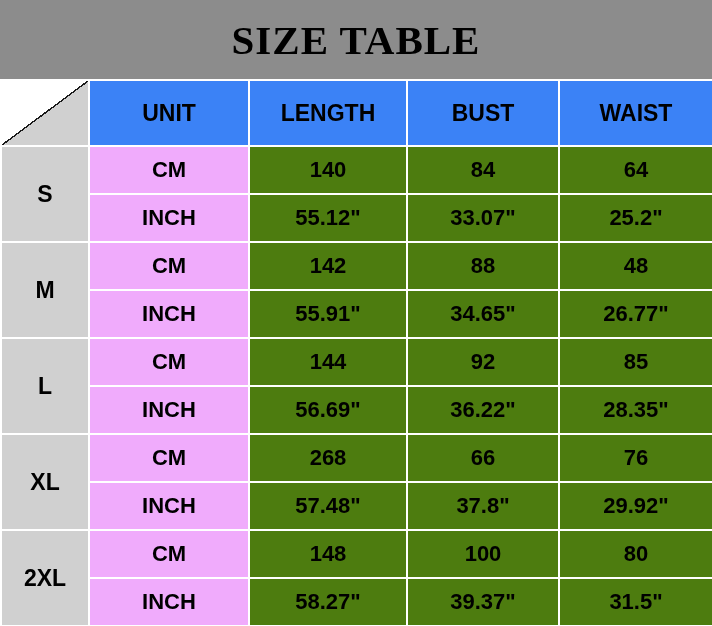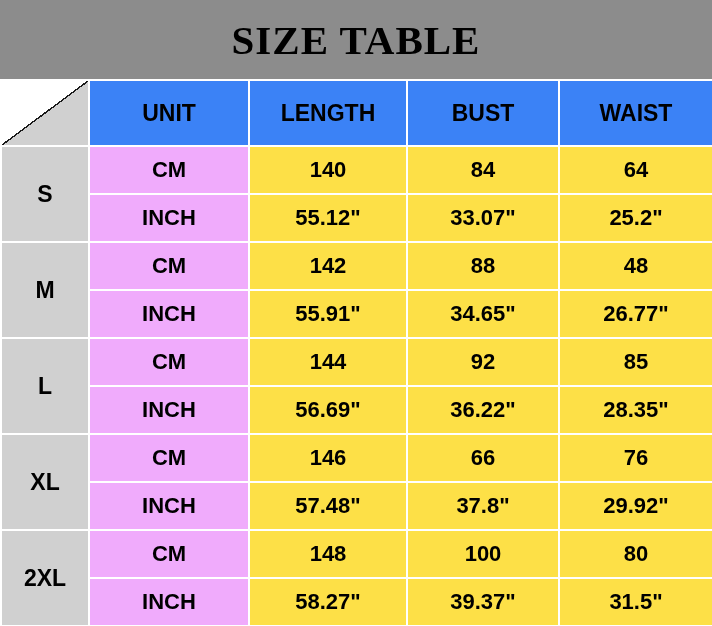--- a/index.html
+++ b/index.html
@@ -81,21 +81,21 @@
     font-weight: bold;
   }
   
   .unit-cell {
     background: #f0abfc;
     font-size: 22px;
     font-weight: bold;
     height: 44px;
   }
   .val-cell {
-    background: #fde047;
+    background: #4d7c0f;
     font-size: 22px;
     font-weight: bold;
     height: 44px;
   }
 </style>
 </head>
 <body>
 
 <div class="sheet">
 
@@ -162,21 +162,21 @@
       <tr>
         <td class="unit-cell">INCH</td>
         <td class="val-cell">56.69"</td>
         <td class="val-cell">36.22"</td>
         <td class="val-cell">28.35"</td>
       </tr>
 
       <tr>
         <td class="size-cell" rowspan="2">XL</td>
         <td class="unit-cell">CM</td>
-        <td class="val-cell">146</td>
+        <td class="val-cell">268</td>
         <td class="val-cell">66</td>
         <td class="val-cell">76</td>
       </tr>
       <tr>
         <td class="unit-cell">INCH</td>
         <td class="val-cell">57.48"</td>
         <td class="val-cell">37.8"</td>
         <td class="val-cell">29.92"</td>
       </tr>
 

